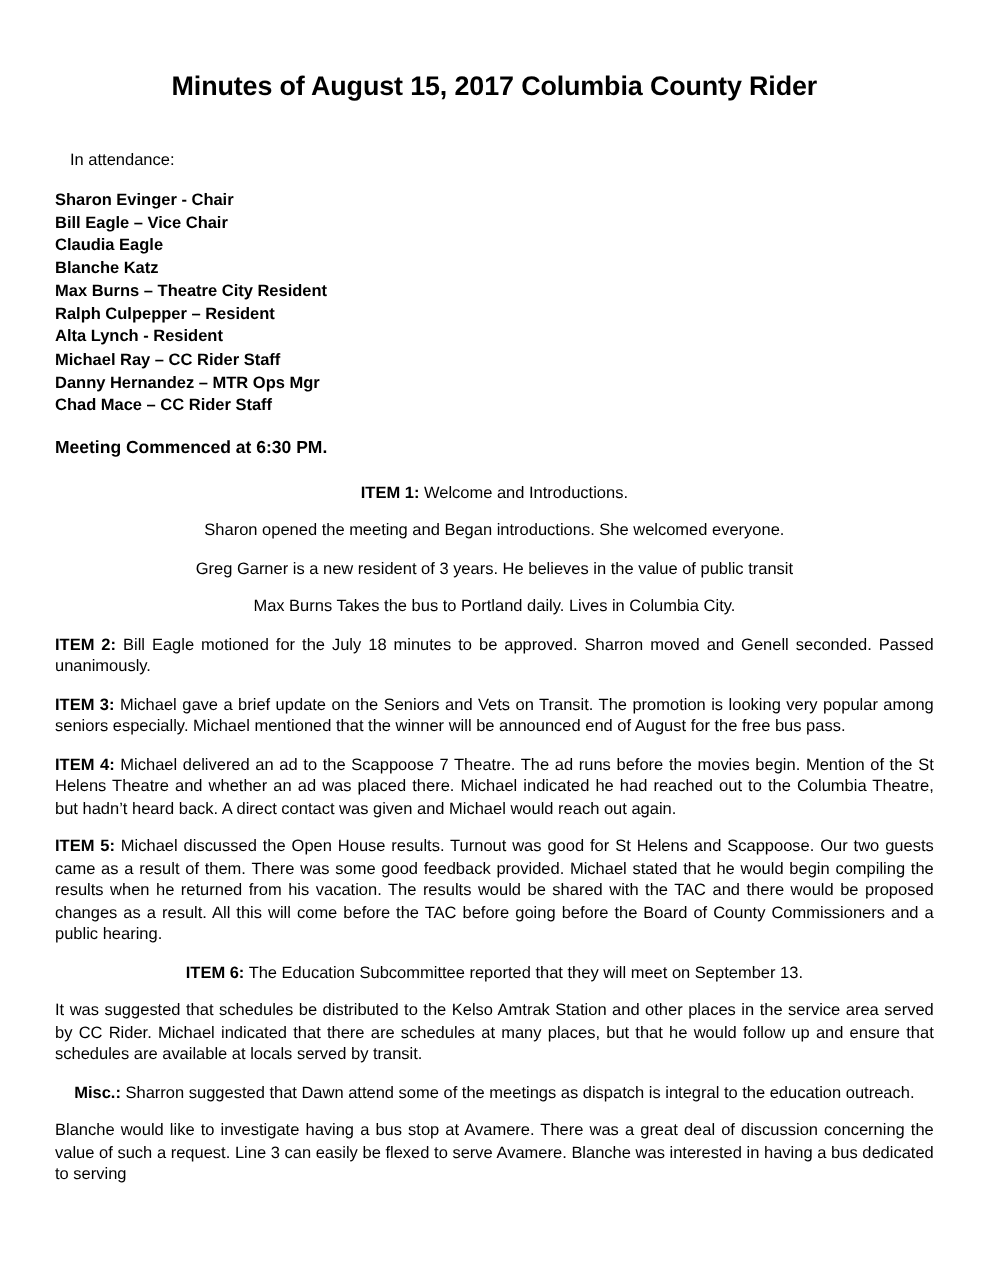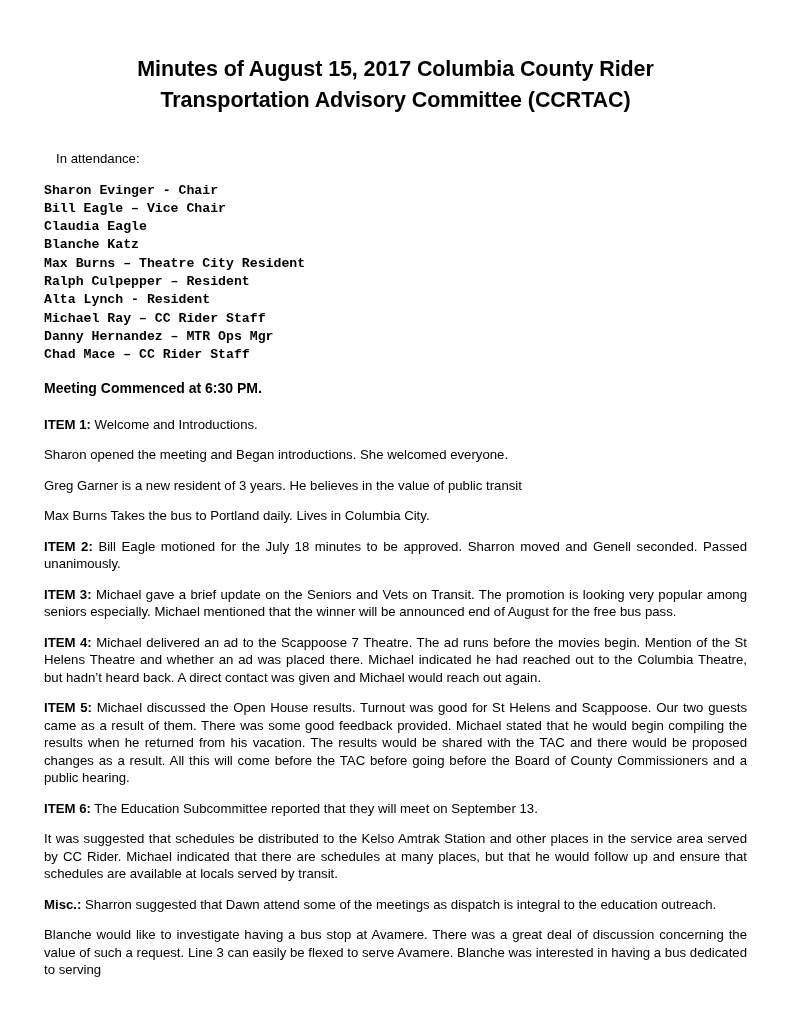--- a/index.html
+++ b/index.html
@@ -36,55 +36,53 @@
     margin-top: 34px;
   }
   .p {
     font-size: 13.2px;
     line-height: 17.5px;
     margin: 0 0 13px 0;
     text-align: justify;
     text-justify: inter-word;
   }
   .p.nojust {
-    text-align: left;
+    text-align: center;
   }
   .attend-label {
     font-size: 13.2px;
     line-height: 17.5px;
     margin: 0 0 14px 12px;
   }
   .attendee {
     font-size: 13.2px;
     font-weight: bold;
     line-height: 18.3px;
     margin: 0;
   }
   .attendee-list {
     margin: 0 0 16px 0;
-    font-family: Liberation Mono, monospace;
   }
   .commenced {
     font-size: 14px;
     font-weight: bold;
     line-height: 17.5px;
     margin: 0 0 18px 0;
   }
   .item-lead {
     font-weight: bold;
   }
 </style>
 </head>
 <body>
 
 <div class="page">
 
   <div class="doc-title">
     <span class="line">Minutes of August 15, 2017 Columbia County Rider</span>
-    <span class="line">Transportation Advisory Committee (CCRTAC)</span>
   </div>
 
   <div class="body-area">
 
     <div class="attend-label">In attendance:</div>
 
     <div class="attendee-list">
       <div class="attendee">Sharon Evinger - Chair</div>
       <div class="attendee">Bill Eagle – Vice Chair</div>
       <div class="attendee">Claudia Eagle</div>

